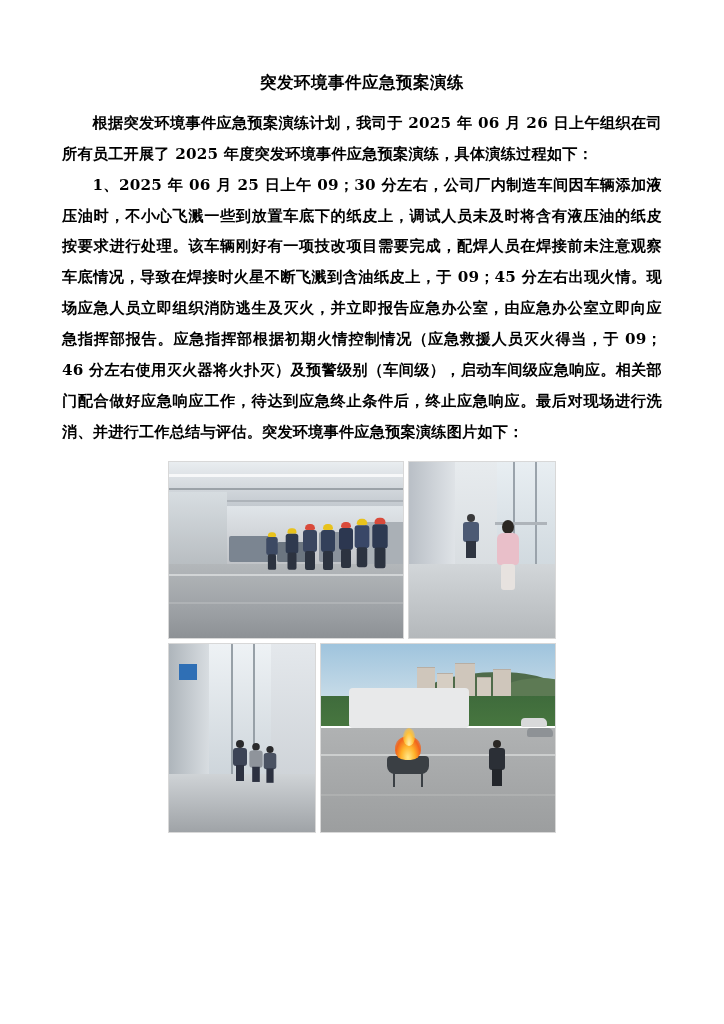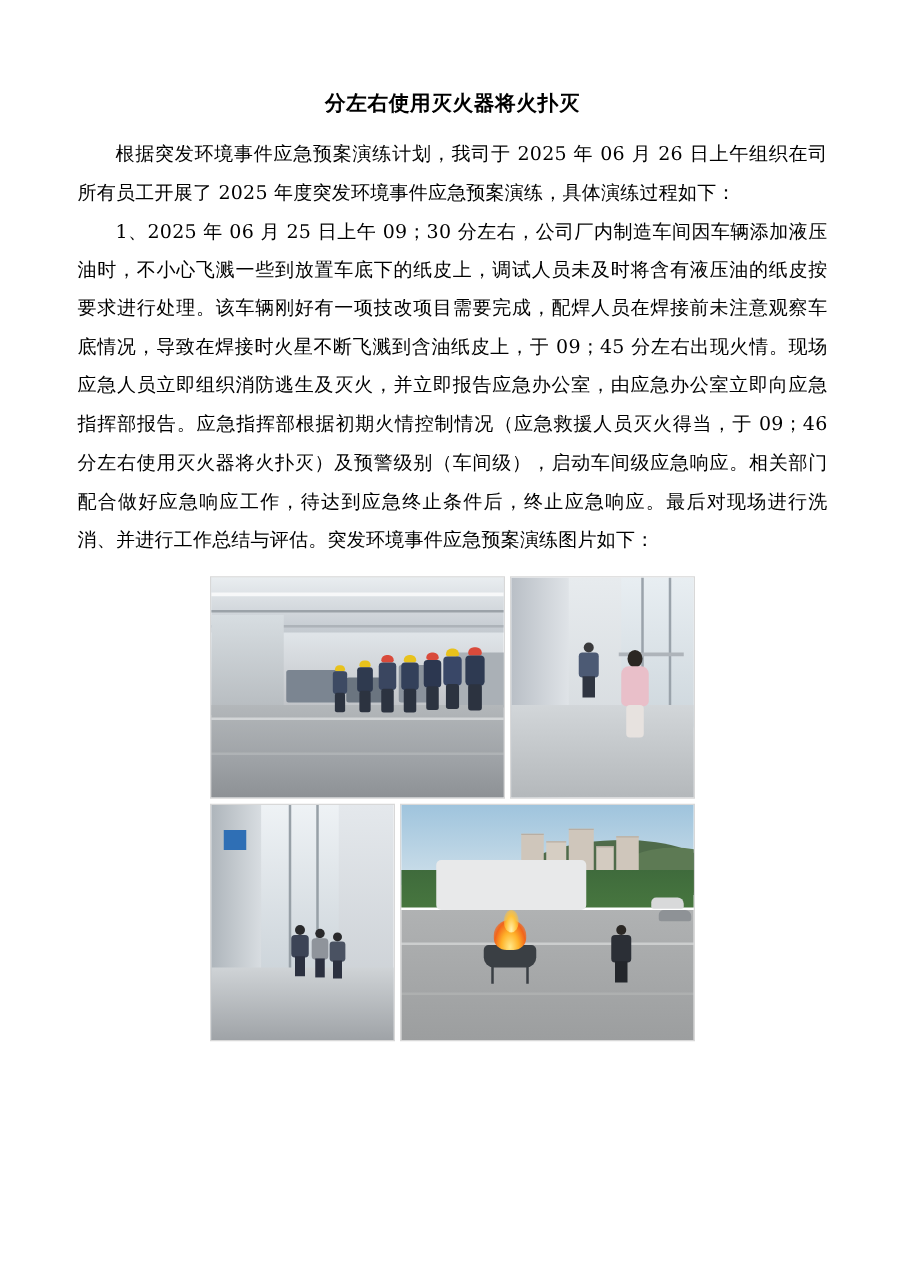--- a/index.html
+++ b/index.html
@@ -28,20 +28,21 @@
     font-family: "DejaVu Sans", "Liberation Sans", sans-serif;
   }
   .para {
     font-size: 15.2px;
     line-height: 2.03;
     text-align: justify;
     text-justify: inter-ideograph;
     text-indent: 2em;
     margin: 0 0 0 0;
     letter-spacing: 0.2px;
+    font-weight: bold;
   }
   .figures {
     margin-top: 14px;
   }
   .fig-row {
     display: flex;
     justify-content: center;
     gap: 4px;
   }
   .fig-row.row2 {
@@ -155,21 +156,21 @@
   .ph4-person .h { position: absolute; left: 4px; top: 0; width: 8px; height: 8px; border-radius: 50%; background: #2a2724; }
   .ph4-person .b { position: absolute; left: 0; top: 8px; width: 16px; height: 22px; background: #2b2f36; border-radius: 3px; }
   .ph4-person .l { position: absolute; left: 3px; top: 29px; width: 10px; height: 17px; background: #23262b; }
   .ph4-car { position: absolute; width: 26px; height: 9px; border-radius: 4px 5px 2px 2px; }
 </style>
 </head>
 <body>
 
 <div class="page">
 
-  <h1 class="doc-title">分左右使用灭火器将火扑灭</h1>
+  <h1 class="doc-title">突发环境事件应急预案演练</h1>
 
   <p class="para">根据突发环境事件应急预案演练计划，我司于 2025 年 06 月 26 日上午组织在司所有员工开展了 2025 年度突发环境事件应急预案演练，具体演练过程如下：</p>
   <p class="para">1、2025 年 06 月 25 日上午 09；30 分左右，公司厂内制造车间因车辆添加液压油时，不小心飞溅一些到放置车底下的纸皮上，调试人员未及时将含有液压油的纸皮按要求进行处理。该车辆刚好有一项技改项目需要完成，配焊人员在焊接前未注意观察车底情况，导致在焊接时火星不断飞溅到含油纸皮上，于 09；45 分左右出现火情。现场应急人员立即组织消防逃生及灭火，并立即报告应急办公室，由应急办公室立即向应急指挥部报告。应急指挥部根据初期火情控制情况（应急救援人员灭火得当，于 09；46 分左右使用灭火器将火扑灭）及预警级别（车间级），启动车间级应急响应。相关部门配合做好应急响应工作，待达到应急终止条件后，终止应急响应。最后对现场进行洗消、并进行工作总结与评估。突发环境事件应急预案演练图片如下：</p>
 
   <div class="figures">
 
     <div class="fig-row row1">
 
       <div class="photo p1">
         <div class="ph1-bg"></div>

